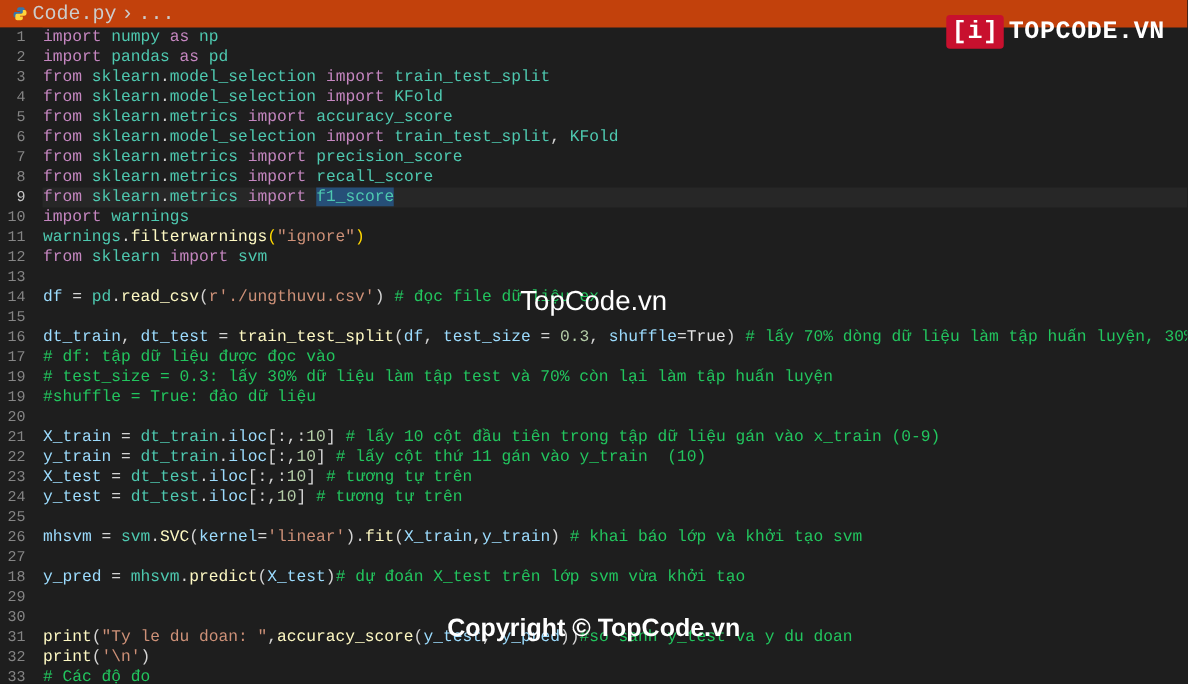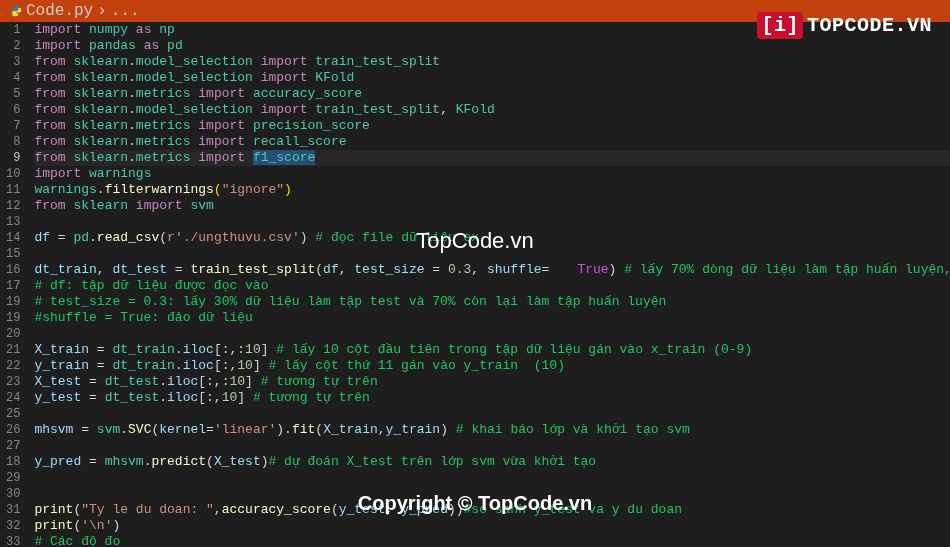--- a/index.html
+++ b/index.html
@@ -58,21 +58,21 @@
   text-align: right;
 }
 
 .kw { color: #c586c0; }     
 .mod { color: #4ec9b0; }    
 .fn { color: #fef9c3; }     
 .str { color: #ce9178; }    
 .num { color: #b5cea8; }    
 .cmt { color: #22c55e; }    
 .var { color: #9cdcfe; }    
-.const { color: #d946ef; margin-left: 28px; }
+.const { color: #e5e5e5; }
 .paren { color: #ffd700; }  
 
 .watermark-logo {
   position: absolute;
   top: 12px;
   right: 18px;
   color: #fff;
   font-weight: bold;
   font-size: 20px;
   letter-spacing: 0.5px;

